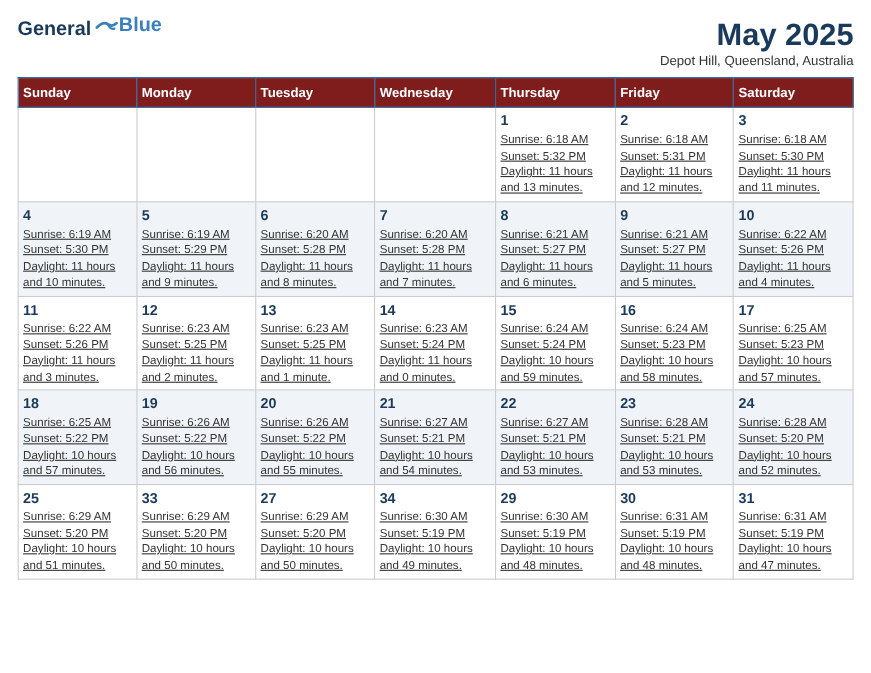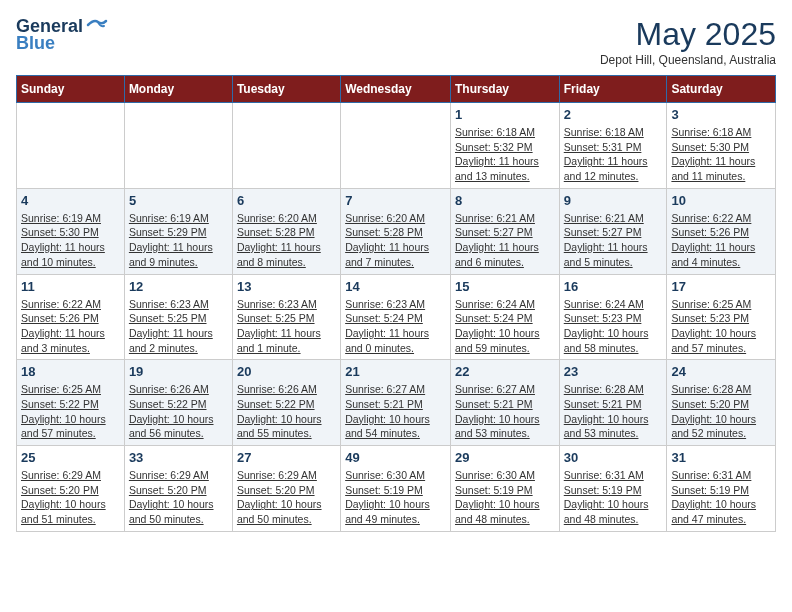--- a/index.html
+++ b/index.html
@@ -11,33 +11,32 @@
       padding: 16px;
     }
     .header {
       display: flex;
       justify-content: space-between;
       align-items: flex-start;
       margin-bottom: 8px;
     }
     .logo {
       display: flex;
-      flex-direction: column;
       align-items: flex-start;
     }
     .logo-row {
       display: flex;
       align-items: center;
     }
     .title-block {
       text-align: right;
     }
     .title-block h1 {
-      font-size: 32px;
-      font-weight: normal;
+      font-size: 28px;
+      font-weight: bold;
       color: #1a3a5c;
     }
     .title-block h2 {
       font-size: 12px;
       font-weight: normal;
       color: #333;
     }
     table {
       width: 100%;
       border-collapse: collapse;
@@ -283,21 +282,21 @@
 Sunset: 5:20 PM
 Daylight: 10 hours and 50 minutes.</div>
         </td>
         <td>
           <div class="day-number">27</div>
           <div class="day-info" style="white-space: pre-line;">Sunrise: 6:29 AM
 Sunset: 5:20 PM
 Daylight: 10 hours and 50 minutes.</div>
         </td>
         <td>
-          <div class="day-number">49</div>
+          <div class="day-number">34</div>
           <div class="day-info" style="white-space: pre-line;">Sunrise: 6:30 AM
 Sunset: 5:19 PM
 Daylight: 10 hours and 49 minutes.</div>
         </td>
         <td>
           <div class="day-number">29</div>
           <div class="day-info" style="white-space: pre-line;">Sunrise: 6:30 AM
 Sunset: 5:19 PM
 Daylight: 10 hours and 48 minutes.</div>
         </td>

